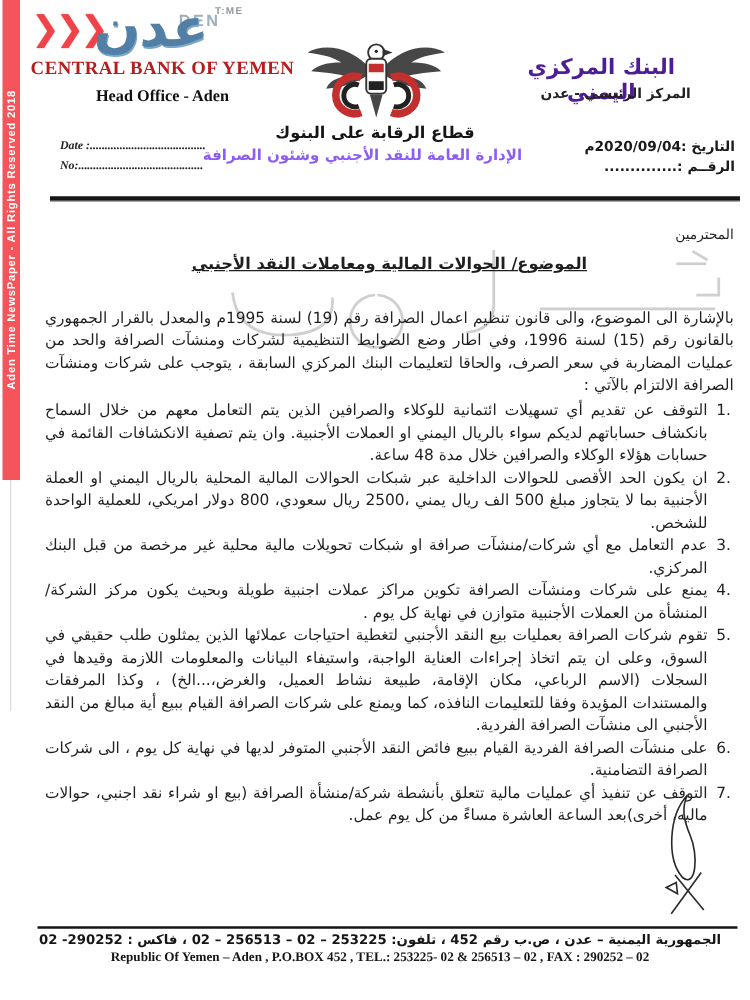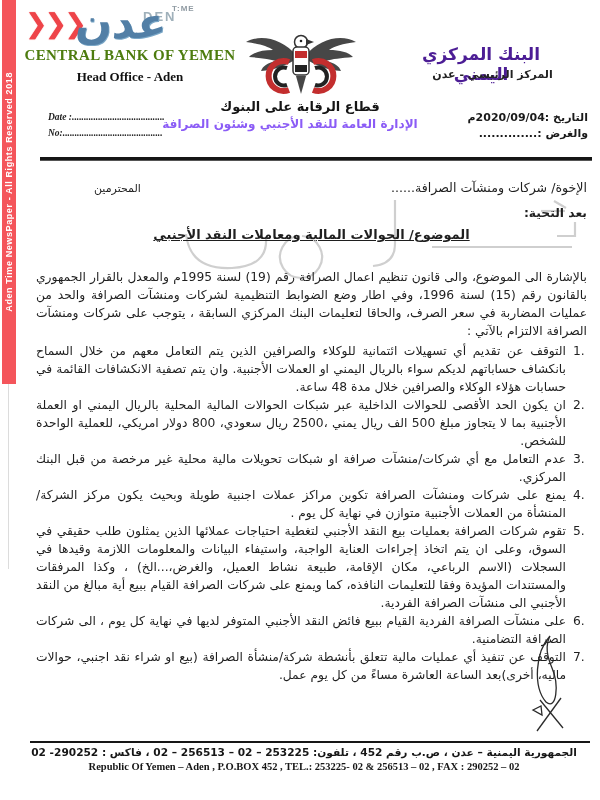--- a/index.html
+++ b/index.html
@@ -15,21 +15,21 @@
   .banner-tail{left:8px;top:384px;width:1px;height:185px;background:#dcdcdc;}
   
   .wm-time{left:172px;top:4px;font-family:"Liberation Sans",sans-serif;font-size:8px;color:#8f9aa2;font-weight:bold;letter-spacing:1px;}
   .wm-den{left:143px;top:9px;font-family:"Liberation Sans",sans-serif;font-size:13px;color:#9fb0ba;font-weight:bold;letter-spacing:2px;}
   .wm-chevrons{left:25px;top:8px;font-size:27px;font-weight:bold;color:#ee4449;letter-spacing:-3px;
     font-family:"DejaVu Sans",sans-serif;text-shadow:0 0 1px #ee4449;}
   .wm-aden{left:76px;top:2px;font-size:43px;font-weight:bold;color:#527fa6;
     transform:skewX(-6deg);text-shadow:1px 1px 0 #7aa7c7;line-height:1;}
   
   .bank-en{left:14px;top:47px;width:232px;text-align:center;
-    font-family:"Liberation Serif",serif;font-weight:bold;font-size:15px;letter-spacing:.4px;color:#4d7c0f;}
+    font-family:"Liberation Serif",serif;font-weight:bold;font-size:15px;letter-spacing:.4px;color:#b91c1c;}
   .office-en{left:14px;top:69px;width:232px;text-align:center;
     font-family:"Liberation Serif",serif;font-weight:bold;font-size:13px;color:#111;}
   .bank-ar{left:396px;top:44px;width:170px;text-align:center;direction:rtl;
     font-weight:bold;font-size:17px;letter-spacing:-1px;color:#4c1d95;}
   .office-ar{left:420px;top:68px;width:145px;text-align:center;direction:rtl;
     font-weight:bold;font-size:11px;color:#222;}
   .emblem{left:240px;top:30px;}
   .sector-ar{left:210px;top:99px;width:180px;text-align:center;direction:rtl;
     font-weight:bold;font-size:13px;color:#151515;}
   .dept-ar{left:160px;top:117px;width:260px;text-align:center;direction:rtl;
@@ -104,41 +104,39 @@
 
     <path d="M56 46 l5 18 5 -18 z" fill="#474747"></path>
   </svg>
 </div>
 
 <div class="abs sector-ar">قطاع الرقابة على البنوك</div>
 <div class="abs dept-ar">الإدارة العامة للنقد الأجنبي وشئون الصرافة</div>
 <div class="abs date-en">Date :.......................................</div>
 <div class="abs no-en">No:..........................................</div>
 <div class="abs date-ar">التاريخ :2020/09/04م</div>
-<div class="abs no-ar">والغرض :..............</div>
+<div class="abs no-ar">الرقــم :..............</div>
 <div class="abs hr-top"></div>
 
 <svg class="abs" style="left:0;top:0;width:600px;height:800px;pointer-events:none;" viewBox="0 0 600 800">
   <g stroke="#a8a8a8" stroke-width="2.2" fill="none" opacity="0.55">
     <path d="M186 234 q 4 36 46 34 q 36 -2 34 -30"></path>
     <path d="M300 236 a 21 21 0 1 0 2 0"></path>
     <path d="M395 200 v 44 q 0 20 -22 22"></path>
     <path d="M432 247 H 572"></path>
     <path d="M575 222 v 14 h -18"></path>
     <path d="M566 208 l -12 -7"></path>
     <path d="M541 211 h 24"></path>
   </g>
 </svg>
 
 <div class="abs letter">
   <div class="addr-row">
-    <span class="addressee">الإخوة/ شركات ومنشآت الصرافة......</span>
     <span class="honorific">المحترمين</span>
   </div>
-  <div class="greeting">بعد التحية:</div>
   <div class="subject">الموضوع/ الحوالات المالية ومعاملات النقد الأجنبي</div>
   <p class="intro">بالإشارة الى الموضوع، والى قانون تنظيم اعمال الصرافة رقم (19) لسنة 1995م والمعدل بالقرار الجمهوري بالقانون رقم (15) لسنة 1996، وفي اطار وضع الضوابط التنظيمية لشركات ومنشآت الصرافة والحد من عمليات المضاربة في سعر الصرف، والحاقا لتعليمات البنك المركزي السابقة ، يتوجب على شركات ومنشآت الصرافة الالتزام بالآتي :</p>
   <div class="items">
     <div class="item">
       <span class="num">1.</span>
       <div class="txt">التوقف عن تقديم أي تسهيلات ائتمانية للوكلاء والصرافين الذين يتم التعامل معهم من خلال السماح بانكشاف حساباتهم لديكم سواء بالريال اليمني او العملات الأجنبية. وان يتم تصفية الانكشافات القائمة في حسابات هؤلاء الوكلاء والصرافين خلال مدة 48 ساعة.</div>
     </div>
     <div class="item">
       <span class="num">2.</span>
       <div class="txt">ان يكون الحد الأقصى للحوالات الداخلية عبر شبكات الحوالات المالية المحلية بالريال اليمني او العملة الأجنبية بما لا يتجاوز مبلغ 500 الف ريال يمني ،2500 ريال سعودي، 800 دولار امريكي، للعملية الواحدة للشخص.</div>

